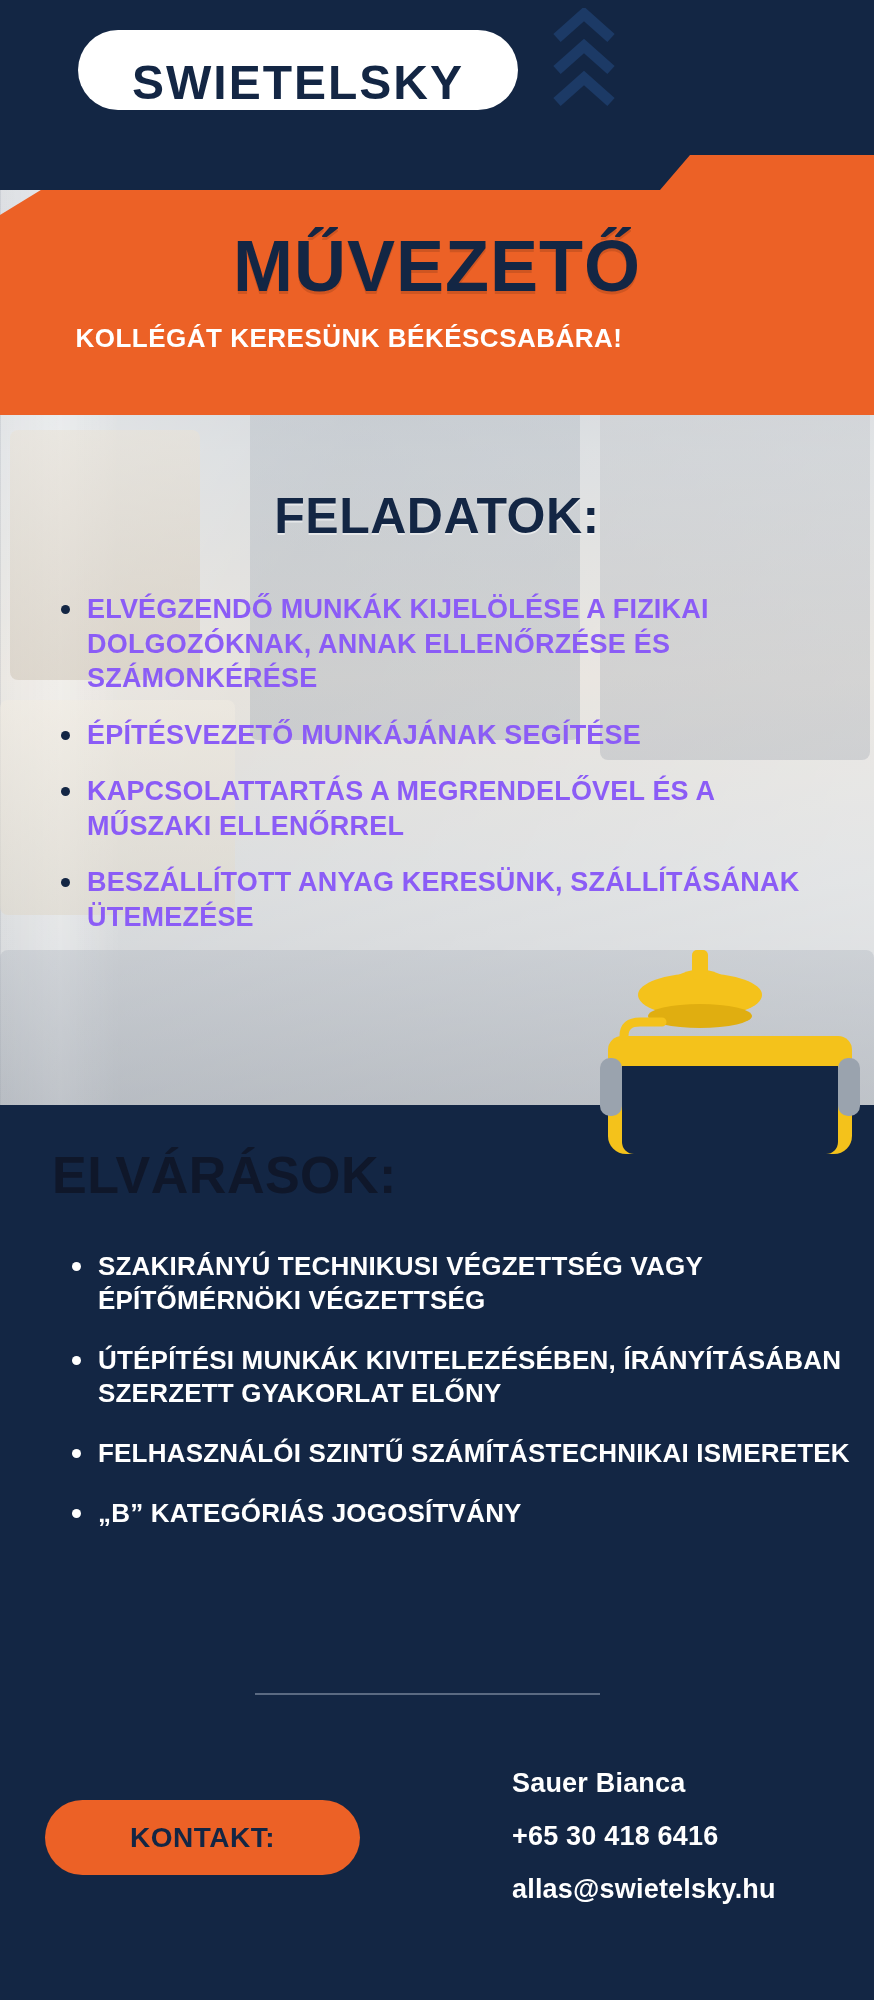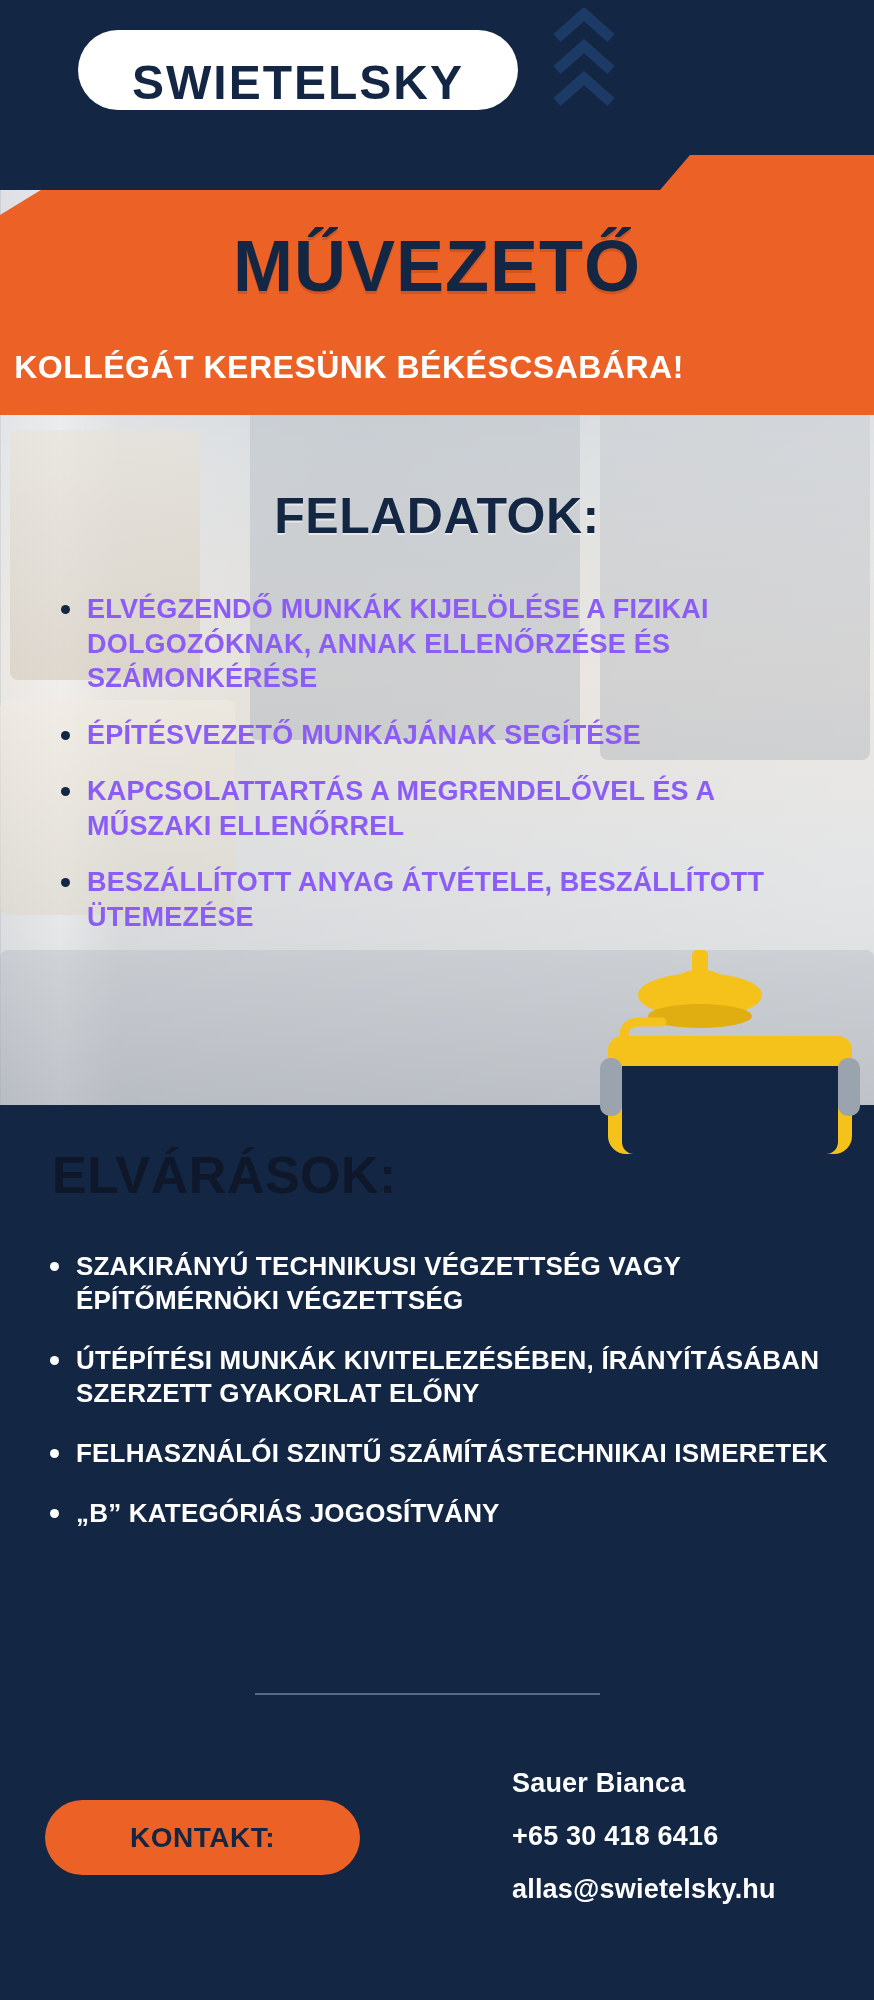--- a/index.html
+++ b/index.html
@@ -102,24 +102,24 @@
     text-align: center;
     font-size: 72px;
     font-weight: bold;
     letter-spacing: 1px;
     color: #132644;
     z-index: 4;
     text-shadow: 0 3px 0 rgba(0,0,0,0.12);
   }
   .job-sub {
     position: absolute;
-    left: 0; top: 349px;
+    left: 0; top: 323px;
     width: 698px;
     text-align: center;
-    font-size: 32px;
+    font-size: 26px;
     font-weight: bold;
     letter-spacing: .5px;
     color: #ffffff;
     z-index: 4;
   }
 
   
   .tasks-heading {
     position: absolute;
     left: 0; top: 487px;
@@ -181,21 +181,21 @@
     left: 52px; top: 1145px;
     font-size: 52px;
     font-weight: bold;
     color: #0f172a;
     letter-spacing: .5px;
     z-index: 7;
   }
 
   .req-list {
     position: absolute;
-    left: 44px; top: 1250px;
+    left: 66px; top: 1250px;
     width: 790px;
     z-index: 7;
     list-style: none;
   }
   .req-list li {
     position: relative;
     padding-left: 32px;
     margin-bottom: 26px;
     font-size: 26px;
     font-weight: bold;
@@ -284,21 +284,21 @@
   </svg>
 
   <div class="job-title">MŰVEZETŐ</div>
   <div class="job-sub">KOLLÉGÁT KERESÜNK BÉKÉSCSABÁRA!</div>
 
   <div class="tasks-heading">FELADATOK:</div>
   <ul class="tasks-list">
     <li>ELVÉGZENDŐ MUNKÁK KIJELÖLÉSE A FIZIKAI DOLGOZÓKNAK, ANNAK ELLENŐRZÉSE ÉS SZÁMONKÉRÉSE</li>
     <li>ÉPÍTÉSVEZETŐ MUNKÁJÁNAK SEGÍTÉSE</li>
     <li>KAPCSOLATTARTÁS A MEGRENDELŐVEL ÉS A MŰSZAKI ELLENŐRREL</li>
-    <li>BESZÁLLÍTOTT ANYAG ÁTVÉTELE, BESZÁLLÍTOTT ÜTEMEZÉSE</li>
+    <li>BESZÁLLÍTOTT ANYAG KERESÜNK, SZÁLLÍTÁSÁNAK ÜTEMEZÉSE</li>
   </ul>
 
   <div class="navy-section"></div>
 
   <svg class="helmet" viewBox="0 0 260 230">
     <ellipse cx="100" cy="55" rx="62" ry="22" fill="#f4c21b"></ellipse>
     <path d="M58 58 A46 48 0 0 1 142 58 Z" fill="#f4c21b"></path>
     <rect x="92" y="10" width="16" height="30" rx="5" fill="#f4c21b"></rect>
     <ellipse cx="100" cy="76" rx="52" ry="12" fill="#e0ae10"></ellipse>
     <rect x="8" y="96" width="244" height="118" rx="18" fill="#f4c21b"></rect>

